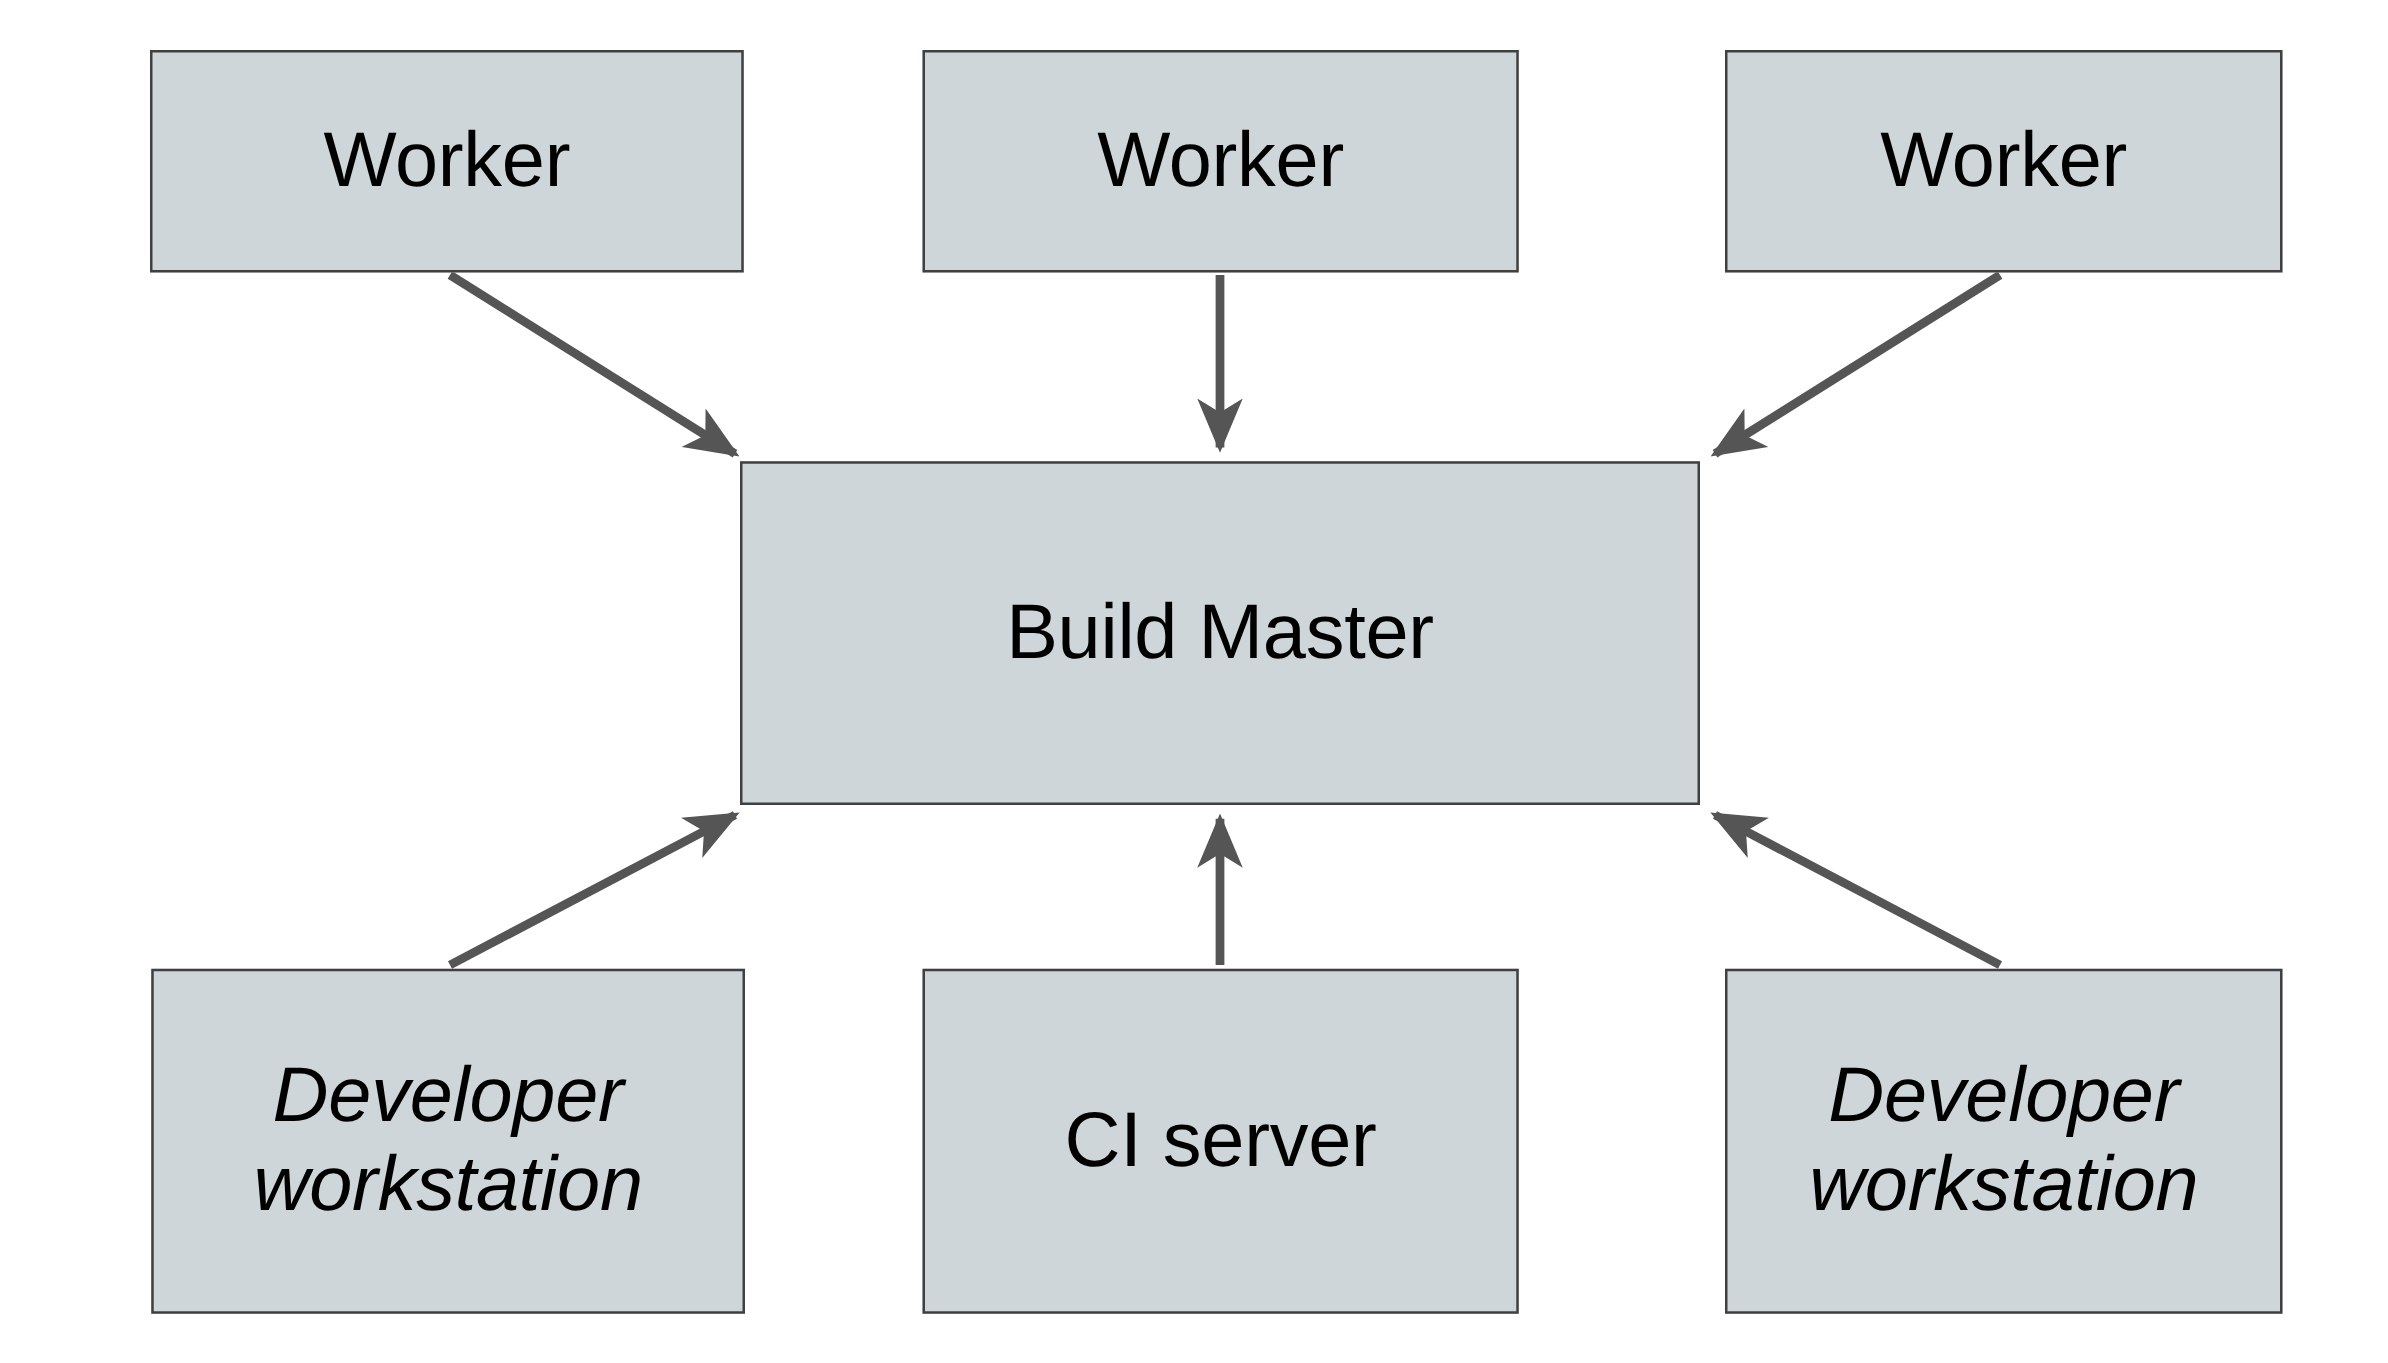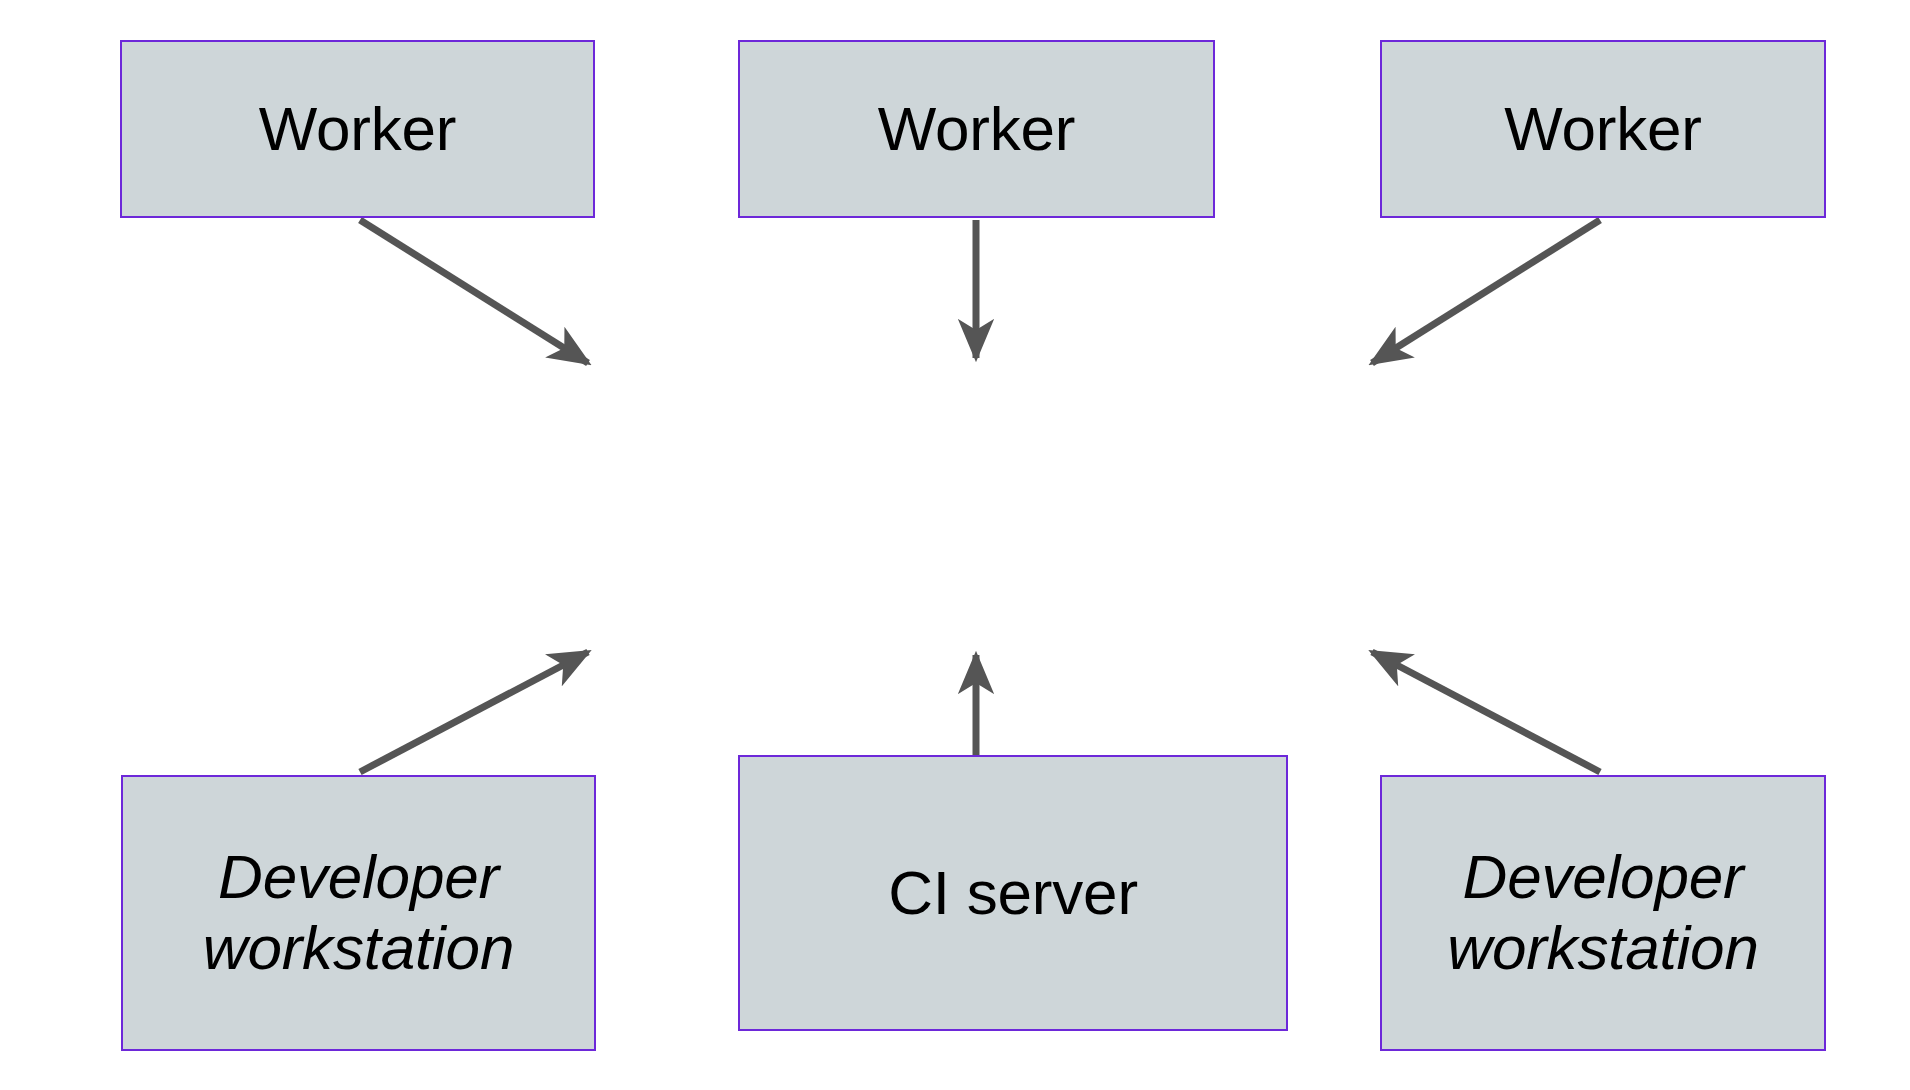--- a/index.html
+++ b/index.html
@@ -25,41 +25,41 @@
     left: 0;
     top: 0;
     width: 1910px;
     height: 1090px;
     pointer-events: none;
   }
   .node {
     position: absolute;
     box-sizing: border-box;
     background: #ced6d9;
-    border: 2px solid #6d28d9;
+    border: 2px solid #404040;
     display: flex;
     align-items: center;
     justify-content: center;
     text-align: center;
   }
   .node-label {
     color: #000000;
     font-family: "Liberation Sans", sans-serif;
     font-weight: 400;
     line-height: 1.14;
     white-space: pre-line;
     letter-spacing: -0.2px;
   }
   
   #node-worker-1 { left: 120px;  top: 40px;  width: 475px; height: 178px; }
   #node-worker-2 { left: 738px;  top: 40px;  width: 477px; height: 178px; }
   #node-worker-3 { left: 1380px; top: 40px;  width: 446px; height: 178px; }
   #node-build-master { left: 592px; top: 369px; width: 768px; height: 275px; }
   #node-dev-ws-1 { left: 121px;  top: 775px; width: 475px; height: 276px; }
-  #node-ci-server { left: 738px;  top: 755px; width: 550px; height: 276px; }
+  #node-ci-server { left: 738px;  top: 775px; width: 477px; height: 276px; }
   #node-dev-ws-2 { left: 1380px; top: 775px; width: 446px; height: 276px; }
 
   #node-worker-1 .node-label,
   #node-worker-2 .node-label,
   #node-worker-3 .node-label { font-size: 62px; }
   #node-build-master .node-label { font-size: 62px; }
   #node-dev-ws-1 .node-label,
   #node-dev-ws-2 .node-label { font-size: 62px; font-style: italic; }
   #node-ci-server .node-label { font-size: 62px; }
 </style>
@@ -90,20 +90,23 @@
   </div>
 
   <div class="node" id="node-worker-2">
     <span class="node-label">Worker</span>
   </div>
 
   <div class="node" id="node-worker-3">
     <span class="node-label">Worker</span>
   </div>
 
+  <div class="node" id="node-build-master">
+    <span class="node-label">Build Master</span>
+  </div>
 
   <div class="node" id="node-dev-ws-1">
     <span class="node-label">Developer
 workstation</span>
   </div>
 
   <div class="node" id="node-ci-server">
     <span class="node-label">CI server</span>
   </div>
 

